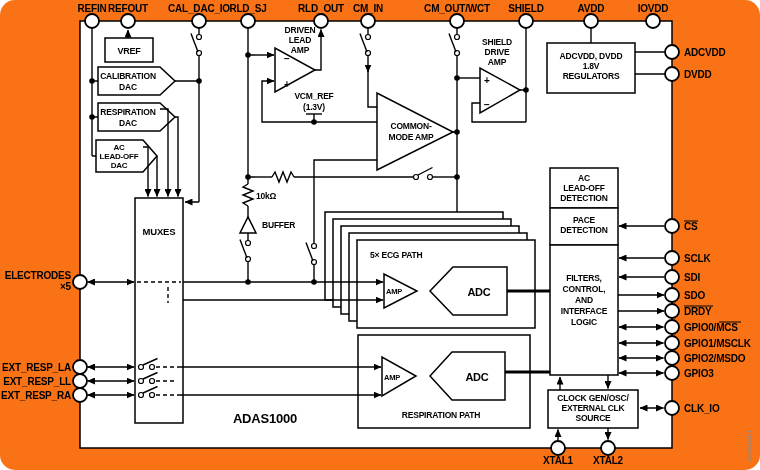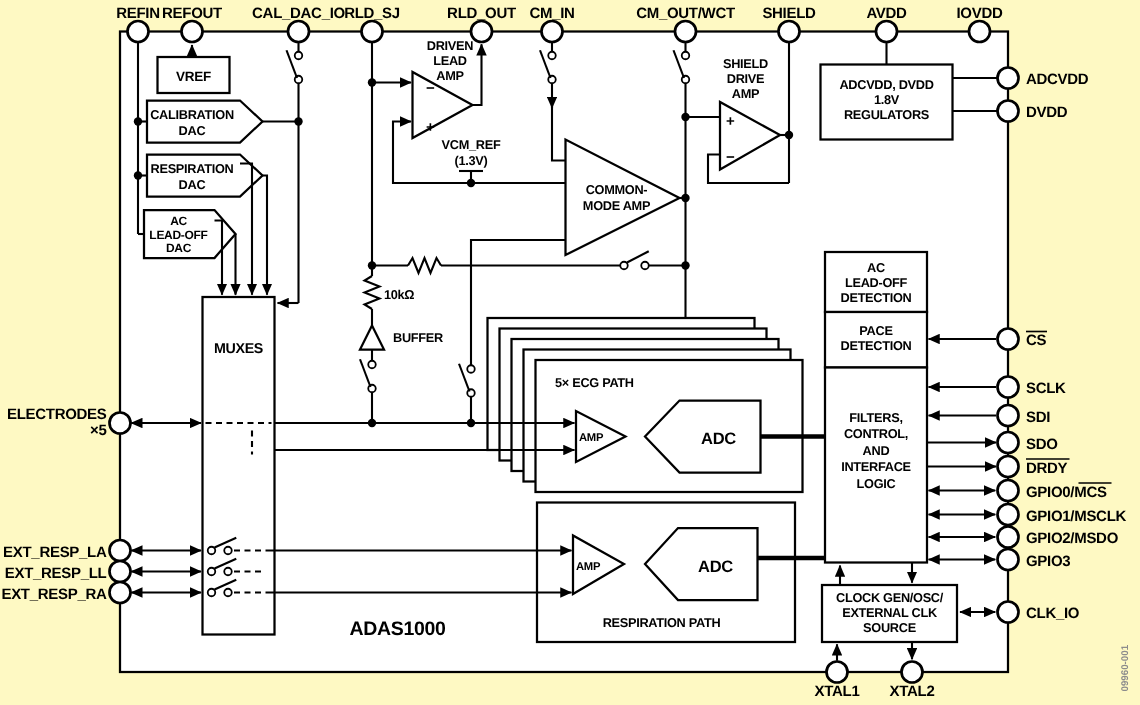--- a/index.html
+++ b/index.html
@@ -1,16 +1,16 @@
 <!DOCTYPE html>
 <html><head>
 <meta charset="utf-8">
 <style>
   html,body{margin:0;padding:0;background:#ffffff;}
-  .stage{position:relative;width:760px;height:470px;background:#fef9c3;overflow:hidden;}
+  .stage{position:relative;width:760px;height:470px;background:#f97316;overflow:hidden;border-radius:15px;}
   svg{display:block;}
   text{font-family:"Liberation Sans","DejaVu Sans",sans-serif;font-weight:bold;fill:#000;letter-spacing:-0.2px;}
   .t10{font-size:10px;}
   .t9{font-size:9px;}
   .t95{font-size:9.5px;}
   .t85{font-size:8.5px;}
   .t8{font-size:8px;}
   .t7{font-size:7.5px;}
   .t11{font-size:11px;}
   .t13{font-size:13px;}

